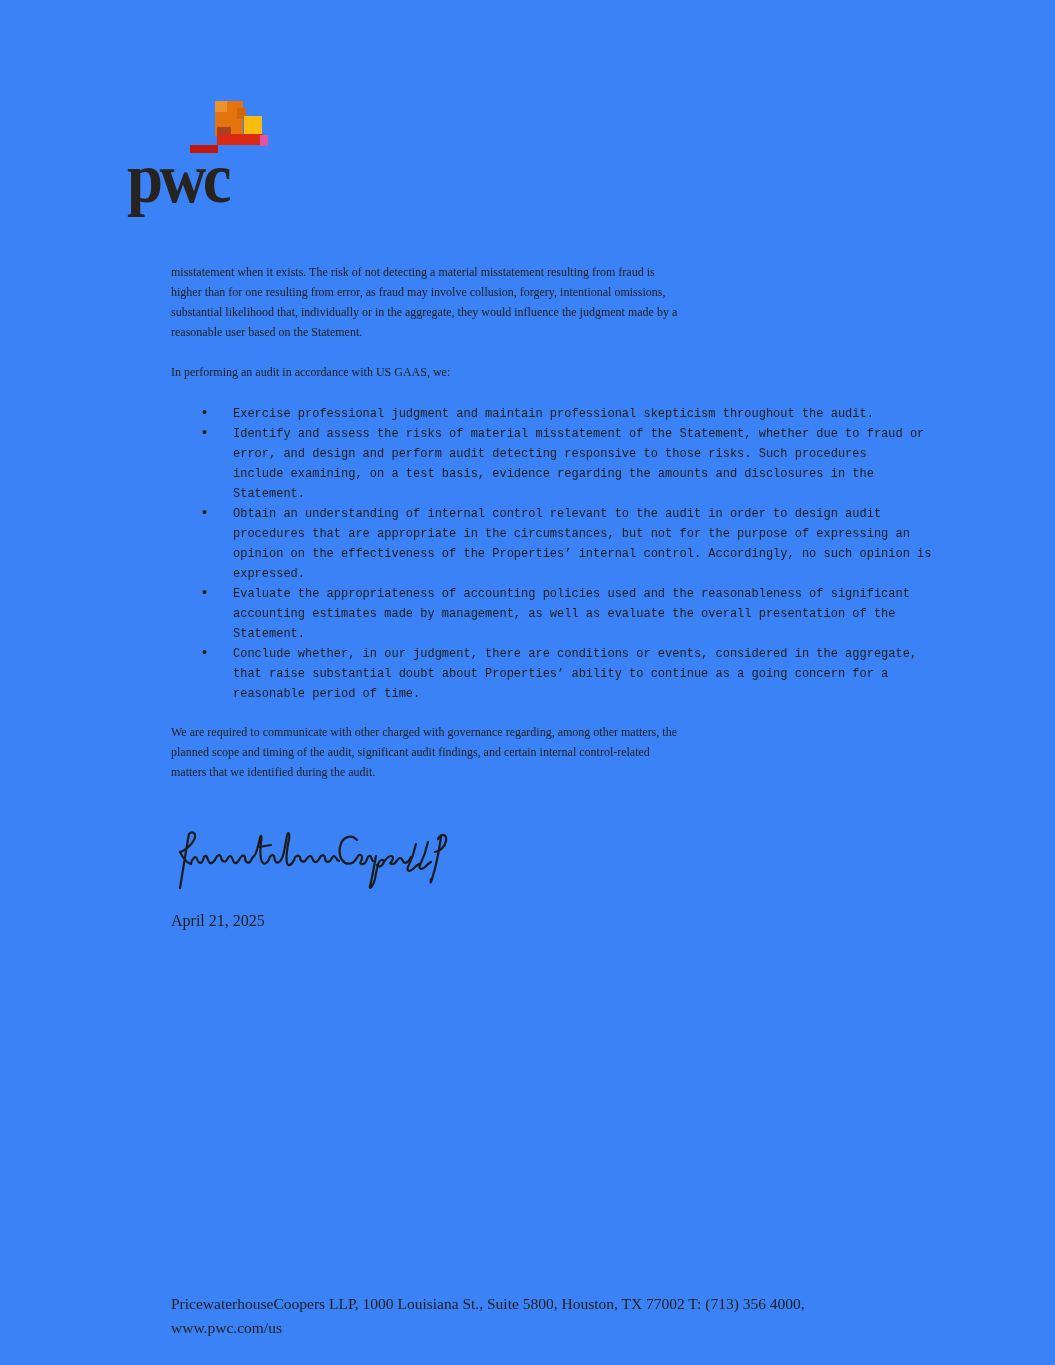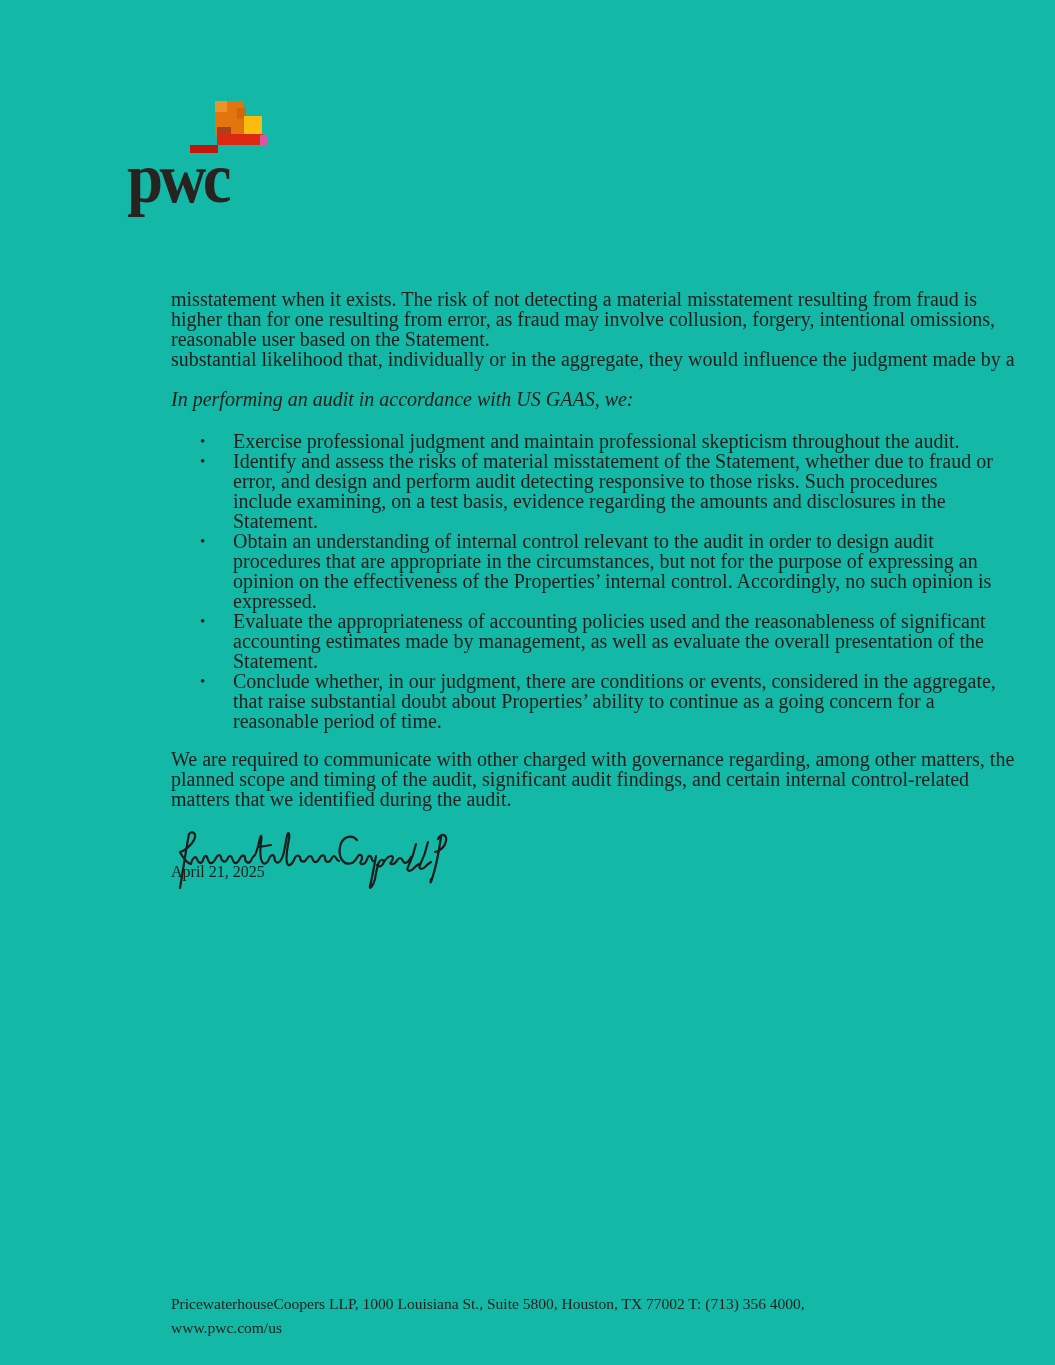--- a/index.html
+++ b/index.html
@@ -1,19 +1,19 @@
 <!DOCTYPE html>
 <html><head>
 <meta charset="utf-8">
 <style>
   html,body{margin:0;padding:0;background:#ffffff;}
   .page{
     position:relative;
     width:1055px;height:1365px;
-    background:#14b8a6;
+    background:#3b82f6;
     overflow:hidden;
     font-family:"Liberation Serif", serif;
     color:#211e1c;
   }
   
   .logo-art{position:absolute;left:190px;top:100px;width:80px;height:56px;}
   .blk{position:absolute;display:block;}
   .b-orange      {left:25px;top:1px;width:28px;height:35px;}
   .b-orange-lt   {left:25px;top:1px;width:12px;height:11px;opacity:.75;}
   .b-orange-dk   {left:47px;top:8px;width:9px;height:11px;}
@@ -24,37 +24,37 @@
   .b-bar         {left:0;top:45px;width:28px;height:8px;}
   .wordmark{
     position:absolute;left:127px;top:142px;
     font-size:72px;font-weight:bold;line-height:1;
     letter-spacing:-4px;
     transform:scaleX(.9);transform-origin:left top;
     color:#272320;
   }
   
   .content{
-    position:absolute;left:171px;top:289px;width:835px;
-    font-size:20px;line-height:20px;
+    position:absolute;left:171px;top:262px;width:835px;
+    font-size:12px;line-height:20px;
   }
   .content .line{white-space:pre;}
   .para{margin:0 0 20px;}
-  .intro{margin:0 0 22px;font-style:italic;}
-  .bullets{margin:0 0 18px;padding:0 0 0 62px;list-style:none;}
+  .intro{margin:0 0 22px;}
+  .bullets{margin:0 0 18px;padding:0 0 0 62px;list-style:none;font-family:Liberation Mono, monospace;}
   .bullets li{position:relative;}
   .bullets li::before{
     content:"\2022";
     position:absolute;left:-33px;top:0;
     font-size:15px;line-height:20px;
   }
   
   .signature{position:absolute;left:176px;top:827px;width:272px;height:66px;}
   .signature path{fill:none;stroke:#1c1c1c;stroke-width:2.2;stroke-linecap:round;stroke-linejoin:round;}
-  .date{position:absolute;left:171px;top:862px;font-size:16px;line-height:20px;}
+  .date{position:absolute;left:171px;top:911px;font-size:16px;line-height:20px;}
   .footer{position:absolute;left:171px;top:1292px;font-size:15.5px;line-height:24px;}
 </style>
 </head>
 <body>
 
 <div class="page">
 
   <div class="logo-art">
     <i class="blk b-orange" style="background: rgb(228, 117, 14);"></i>
     <i class="blk b-orange-lt" style="background: rgb(240, 155, 54);"></i>
@@ -64,22 +64,22 @@
     <i class="blk b-red" style="background: rgb(220, 42, 18);"></i>
     <i class="blk b-pink" style="background: rgb(223, 85, 164);"></i>
     <i class="blk b-bar" style="background: rgb(194, 23, 12);"></i>
   </div>
   <div class="wordmark">pwc</div>
 
   <main class="content">
     <div class="para">
         <div class="line">misstatement when it exists. The risk of not detecting a material misstatement resulting from fraud is</div>
         <div class="line">higher than for one resulting from error, as fraud may involve collusion, forgery, intentional omissions,</div>
+        <div class="line">substantial likelihood that, individually or in the aggregate, they would influence the judgment made by a</div>
         <div class="line">reasonable user based on the Statement.</div>
-        <div class="line">substantial likelihood that, individually or in the aggregate, they would influence the judgment made by a</div>
       </div>
     <div class="para intro">In performing an audit in accordance with US GAAS, we:</div>
     <ul class="bullets">
       <li>
           <div class="line">Exercise professional judgment and maintain professional skepticism throughout the audit.</div>
         </li>
       <li>
           <div class="line">Identify and assess the risks of material misstatement of the Statement, whether due to fraud or</div>
           <div class="line">error, and design and perform audit detecting responsive to those risks. Such procedures</div>
           <div class="line">include examining, on a test basis, evidence regarding the amounts and disclosures in the</div>

